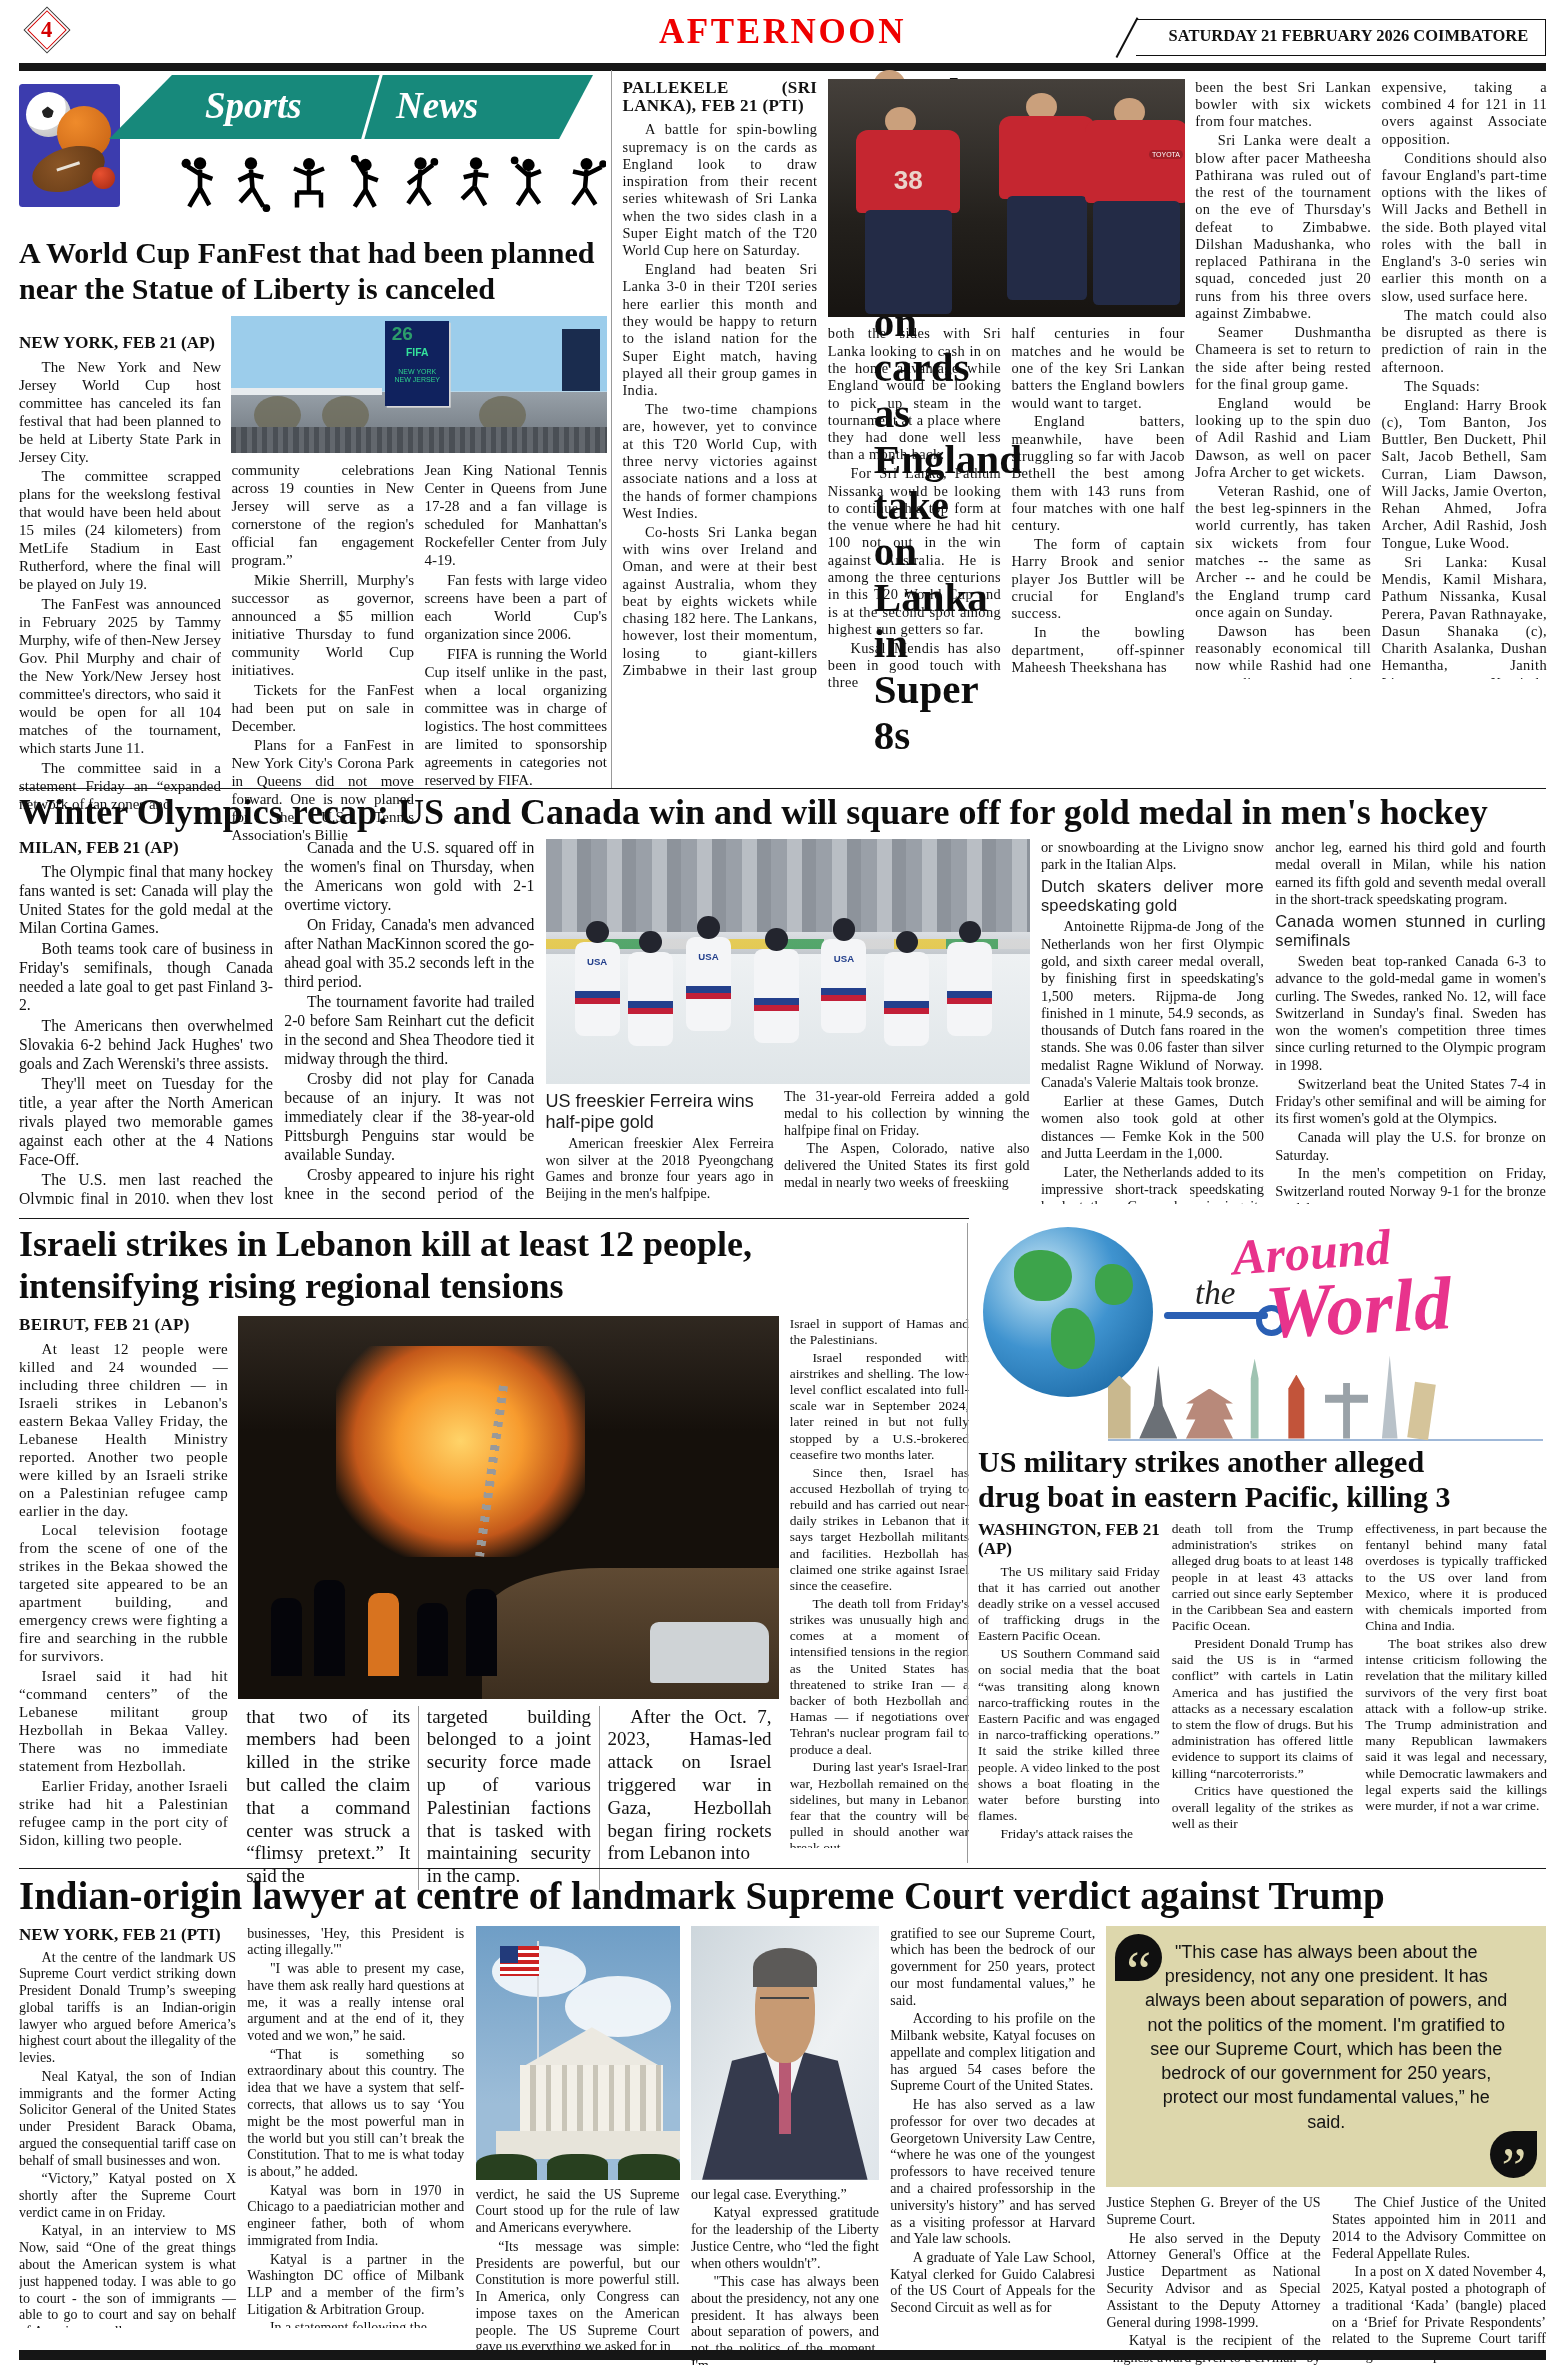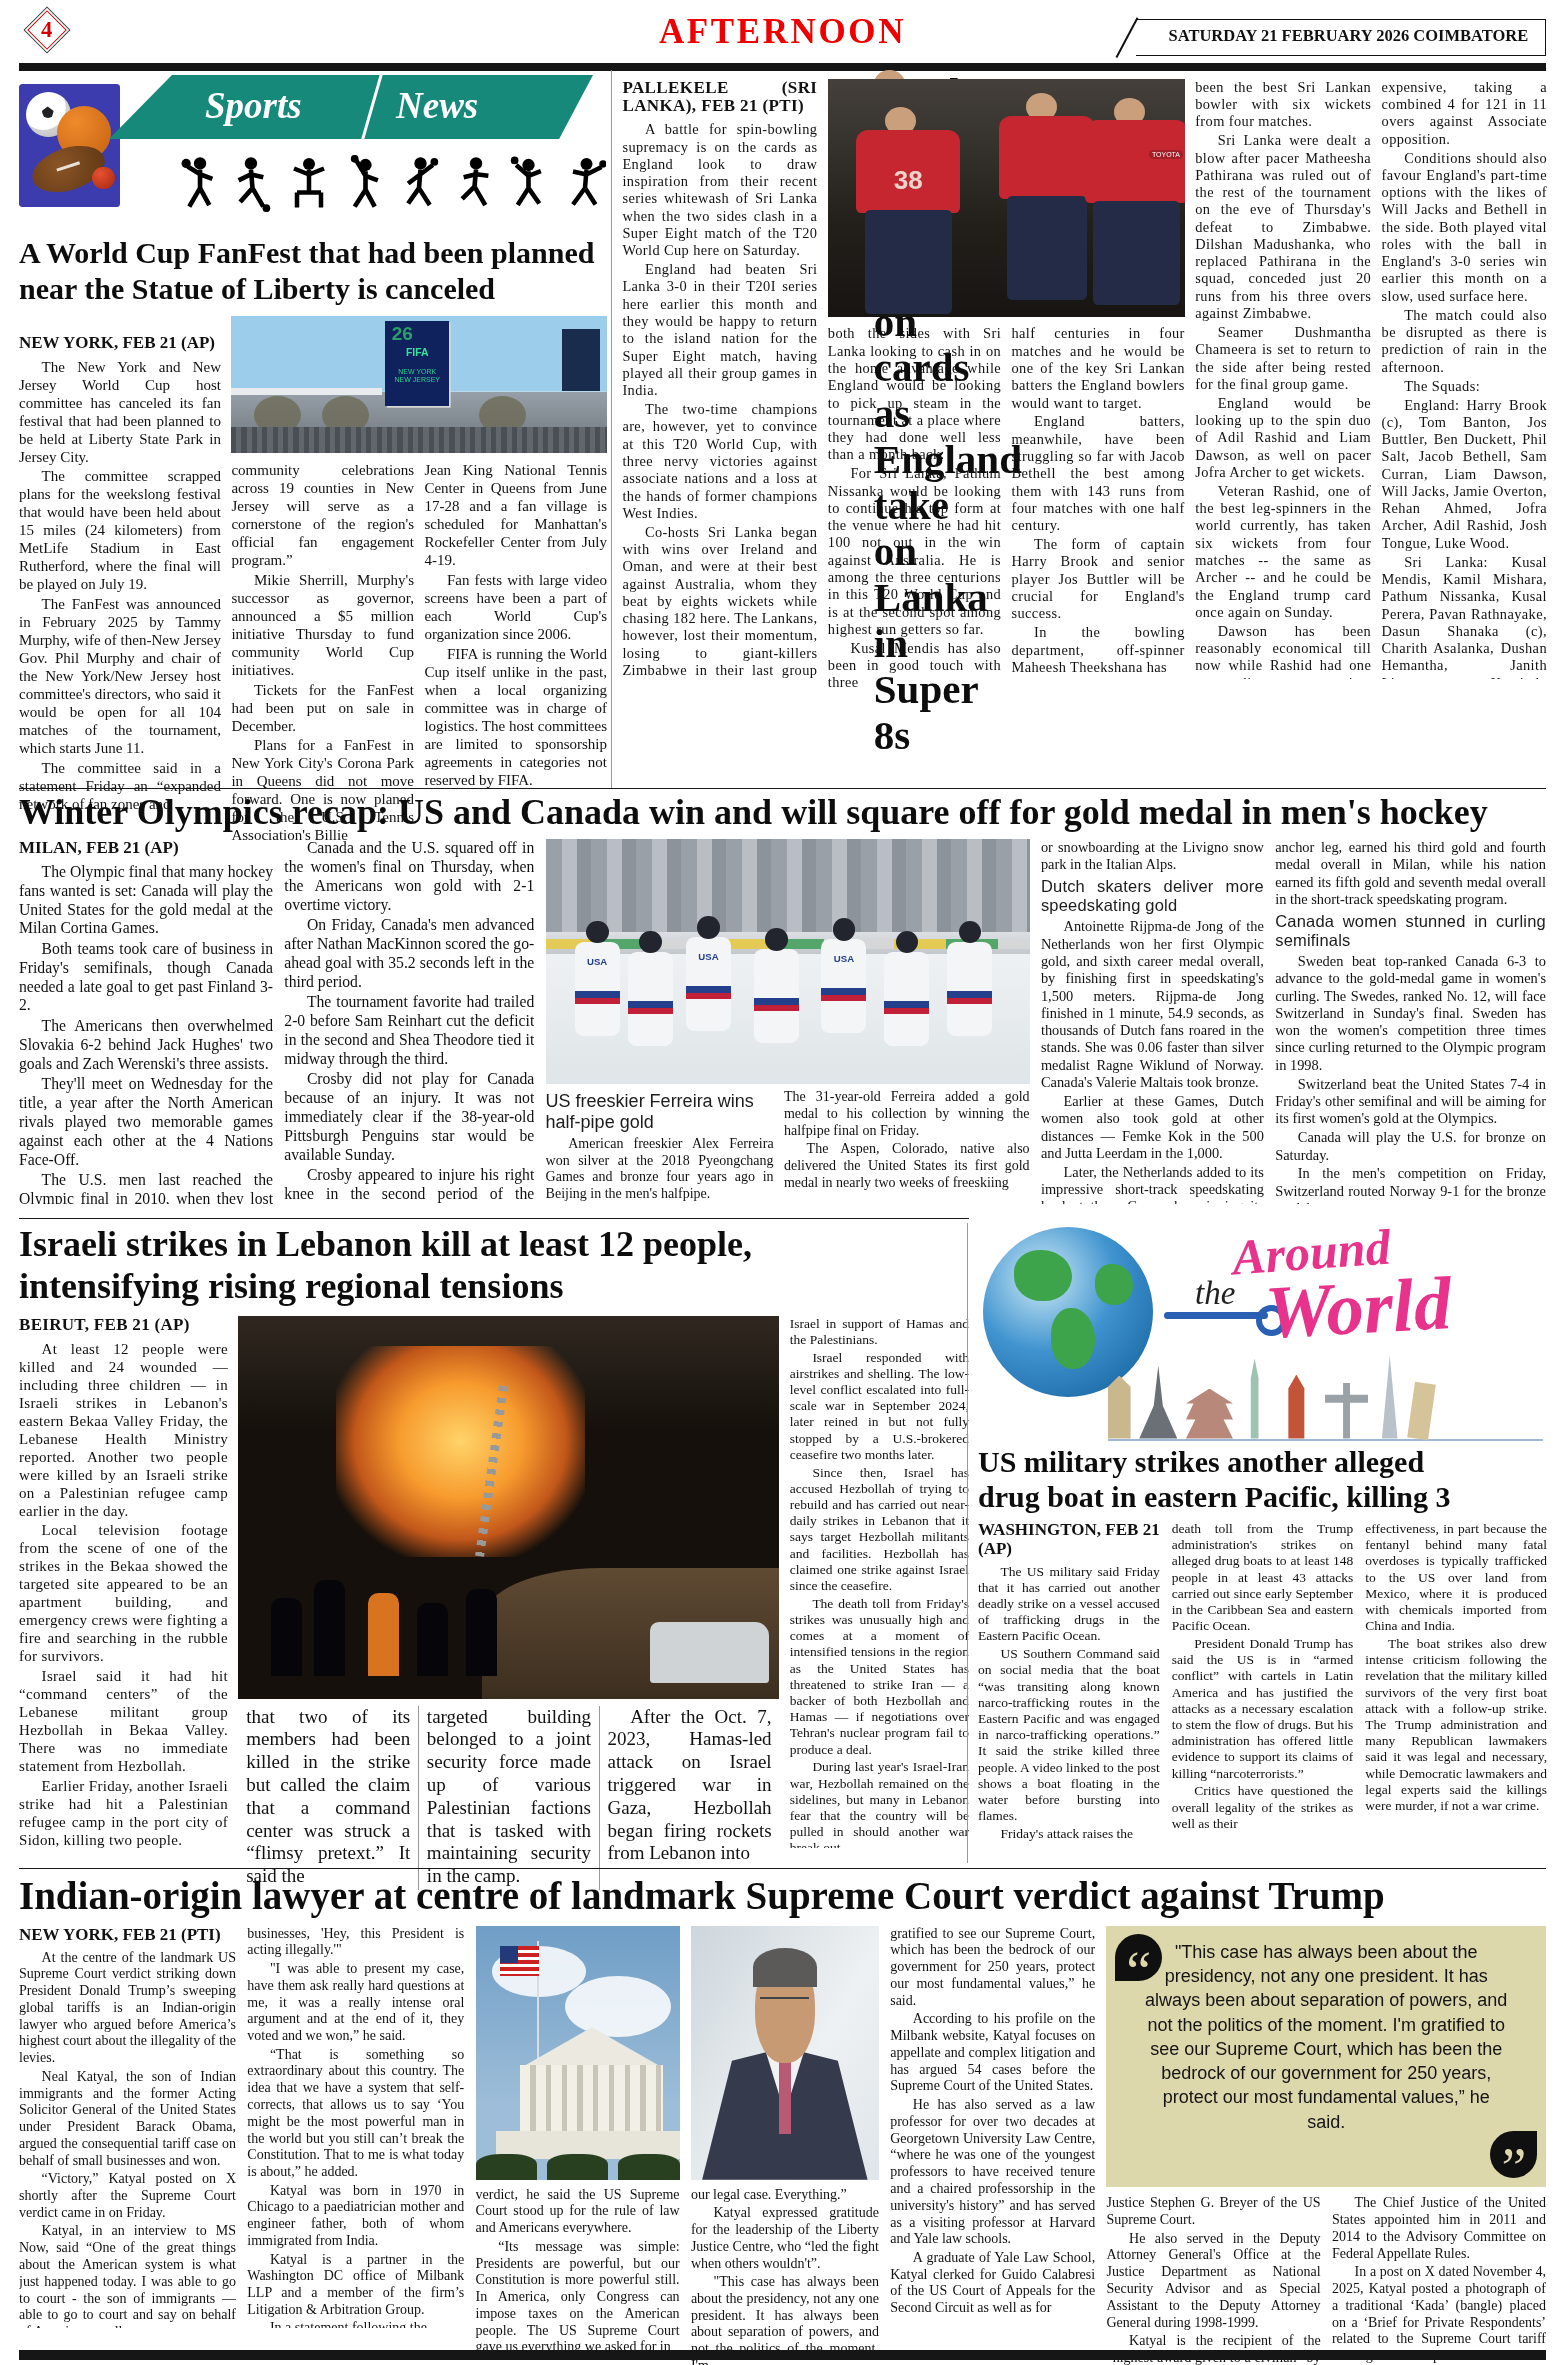--- a/index.html
+++ b/index.html
@@ -405,21 +405,21 @@
 
   <div id="sec-olympics">
     <div class="headline ol-head">Winter Olympics recap: US and Canada win and will square off for gold medal in men's hockey</div>
     <div class="ol-body">
       <div class="ol-col1 col">
         <div class="dateline">MILAN, FEB 21 (AP)</div>
         <div>
             <p class="para">The Olympic final that many hockey fans wanted is set: Canada will play the United States for the gold medal at the Milan Cortina Games.</p>
             <p class="para">Both teams took care of business in Friday's semifinals, though Canada needed a late goal to get past Finland 3-2.</p>
             <p class="para">The Americans then overwhelmed Slovakia 6-2 behind Jack Hughes' two goals and Zach Werenski's three assists.</p>
-            <p class="para">They'll meet on Wednesday for the title, a year after the North American rivals played two memorable games against each other at the 4 Nations Face-Off.</p>
+            <p class="para">They'll meet on Tuesday for the title, a year after the North American rivals played two memorable games against each other at the 4 Nations Face-Off.</p>
             <p class="para">The U.S. men last reached the Olympic final in 2010, when they lost to Canada in overtime on Sidney Crosby's famous golden goal.</p>
           </div>
       </div>
       <div class="ol-col2 col">
           <div>
             <p class="para">Canada and the U.S. squared off in the women's final on Thursday, when the Americans won gold with 2-1 overtime victory.</p>
             <p class="para">On Friday, Canada's men advanced after Nathan MacKinnon scored the go-ahead goal with 35.2 seconds left in the third period.</p>
             <p class="para">The tournament favorite had trailed 2-0 before Sam Reinhart cut the deficit in the second and Shea Theodore tied it midway through the third.</p>
             <p class="para">Crosby did not play for Canada because of an injury. It was not immediately clear if the 38-year-old Pittsburgh Penguins star would be available Sunday.</p>
             <p class="para">Crosby appeared to injure his right knee in the second period of the quarterfinals against Czechia on Wednesday night.</p>

